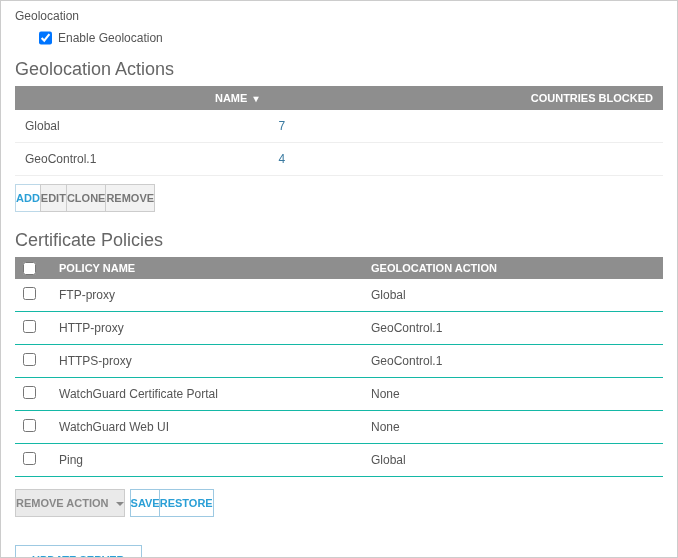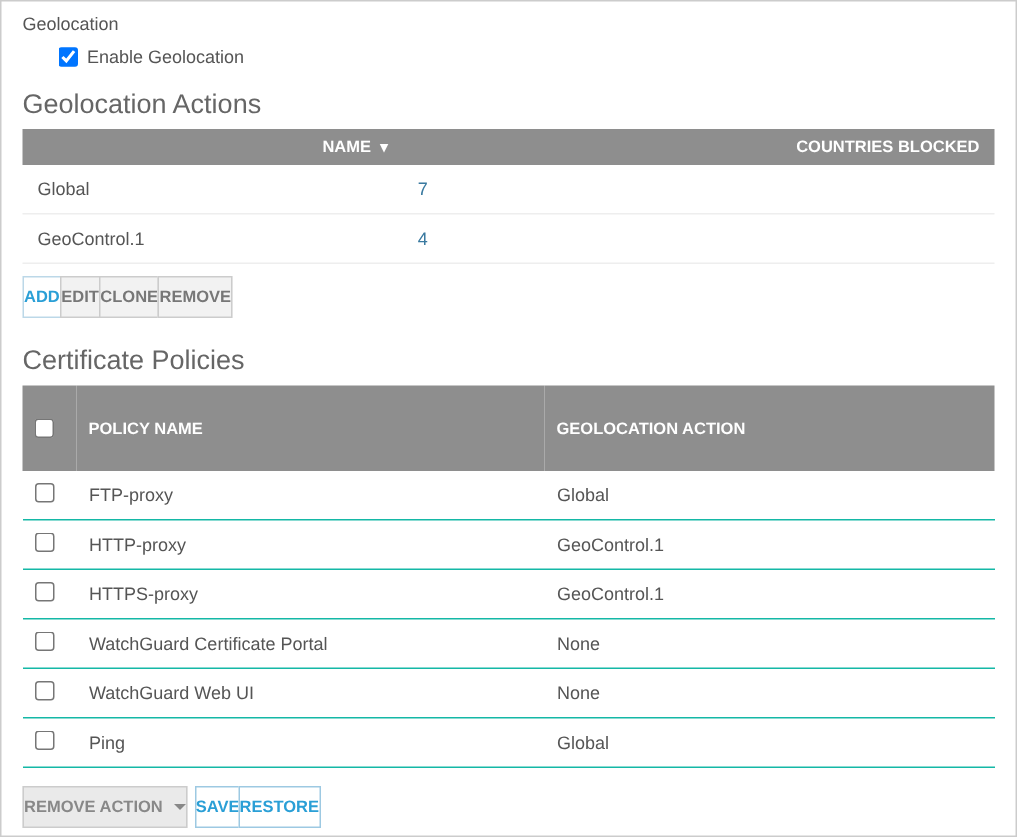--- a/index.html
+++ b/index.html
@@ -55,21 +55,21 @@
     .btn.primary { background: #fff; color: #2a9fd6; border-color: #bcd8e8; }
 
     .policies-wrapper { position: relative; }
     .policies-wrapper table { width: 100%; border-collapse: collapse; }
     .policies-wrapper thead th {
       background: #8e8e8e;
       color: #fff;
       font-size: 11px;
       font-weight: bold;
       text-align: left;
-      padding: 22px 8px;
+      padding: 4px 8px;
       text-transform: uppercase;
     }
     .policies-wrapper thead th.cb-col { width: 36px; }
     .policies-wrapper thead th.cb-col input { vertical-align: middle; }
     .policies-wrapper thead th.action-col { width: 300px; }
     .policies-scroll {
       height: 200px;
       overflow-y: scroll;
       border-bottom: 0;
     }

